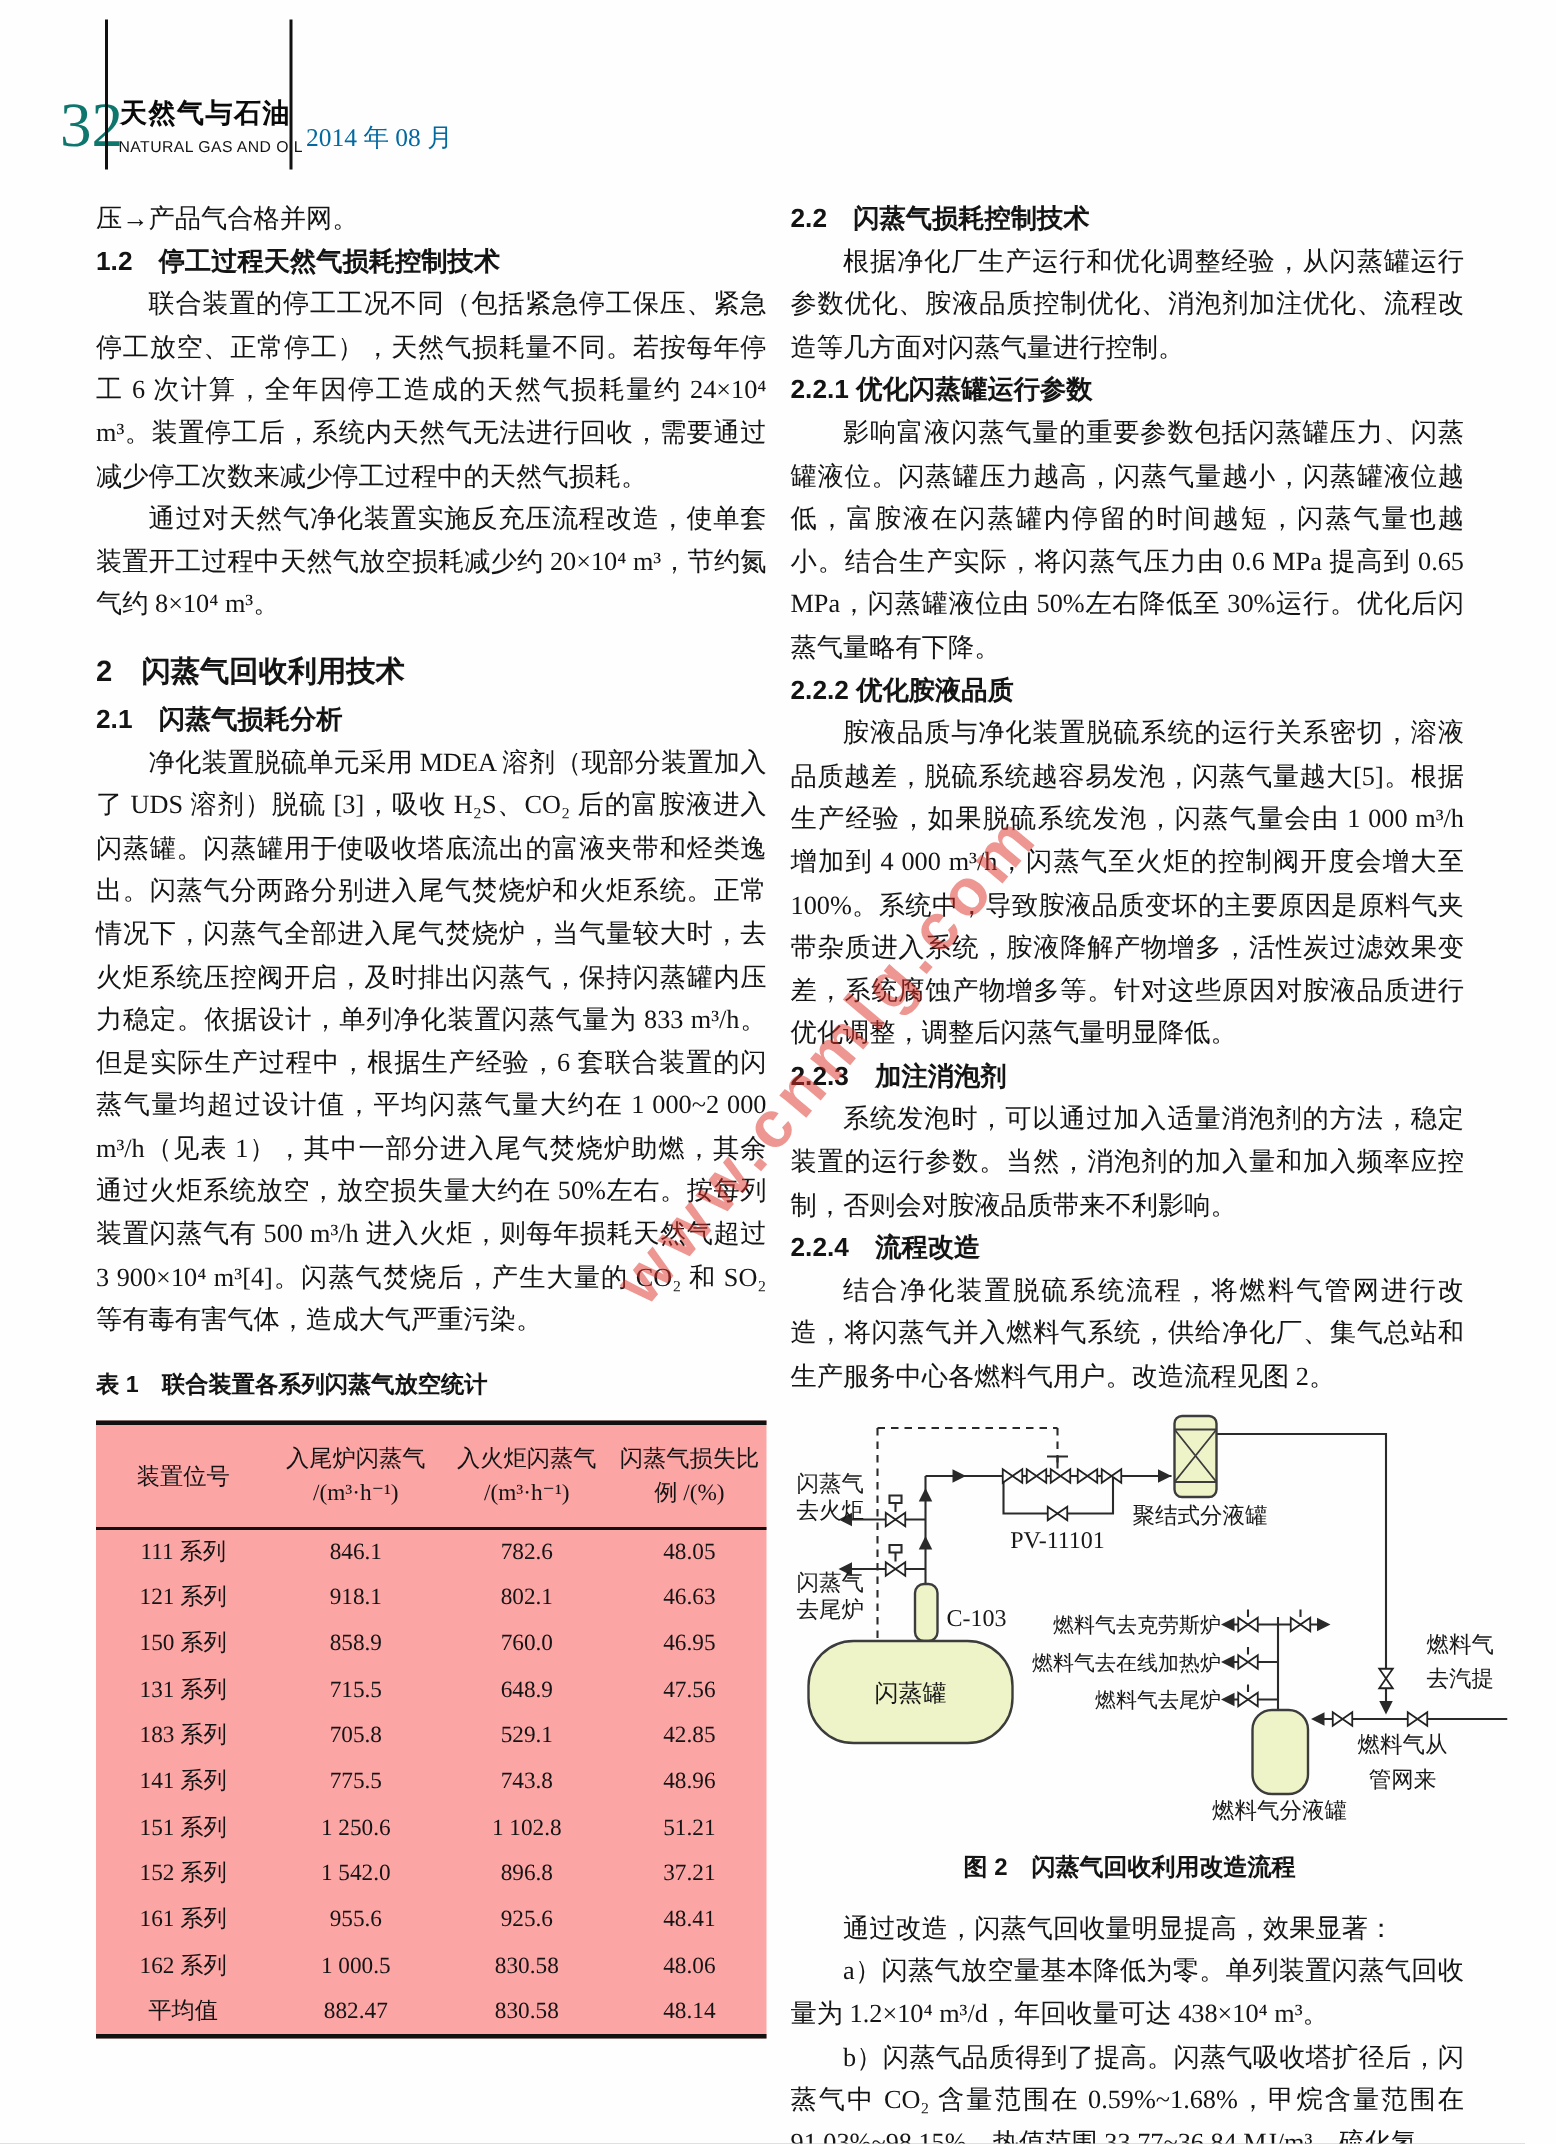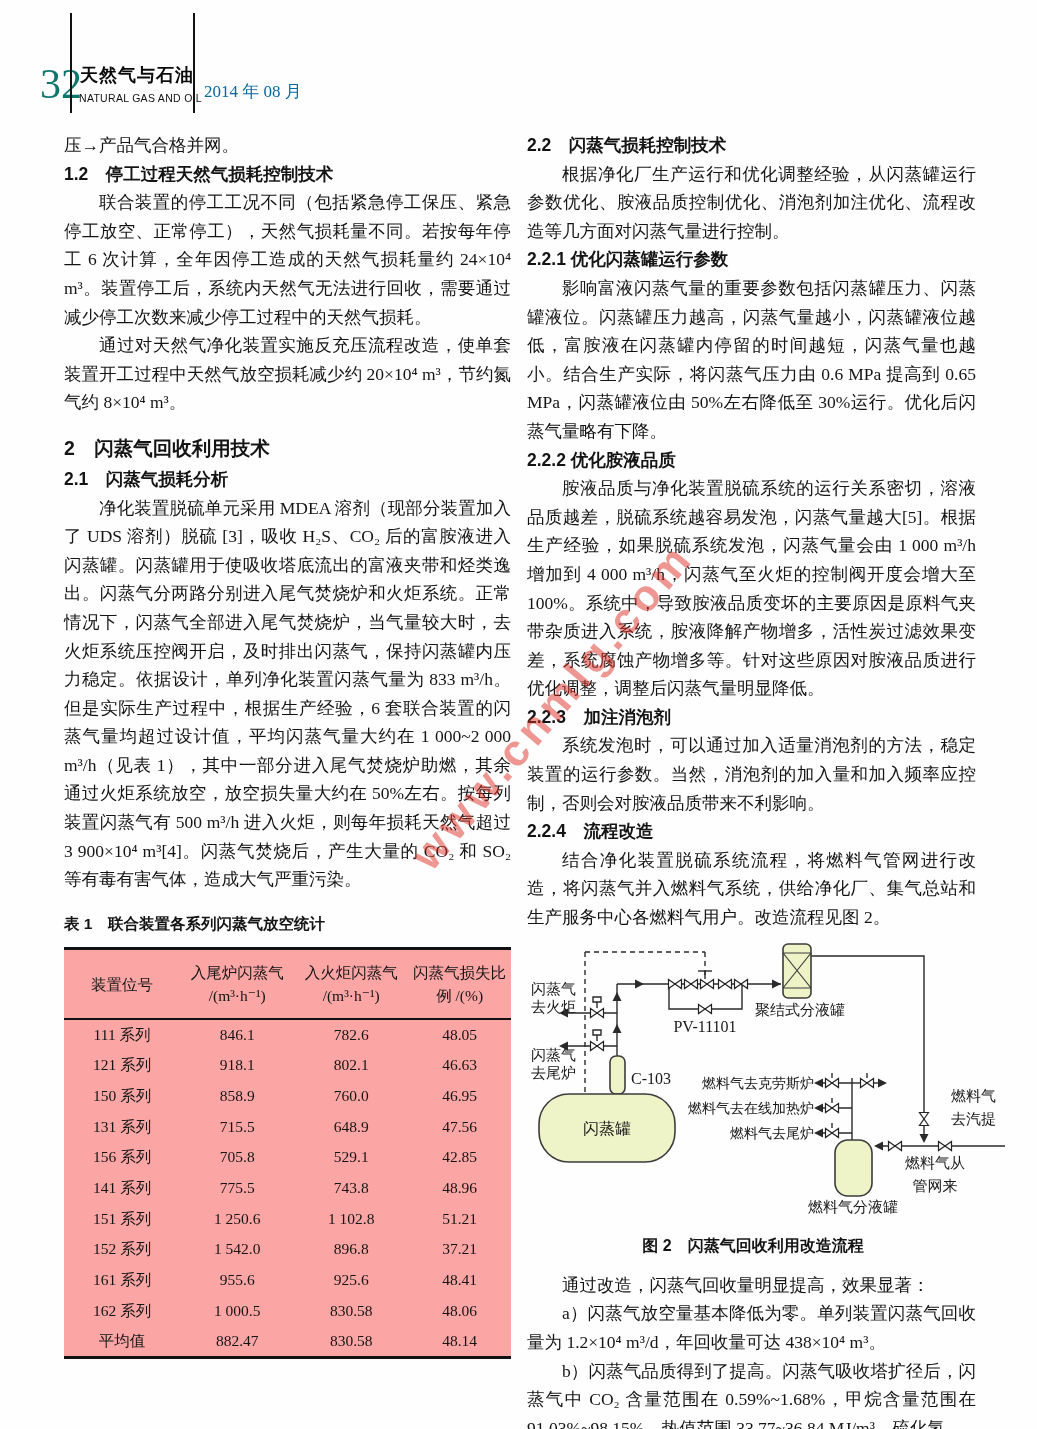--- a/index.html
+++ b/index.html
@@ -105,21 +105,21 @@
           </tr>
 
           <tr>
             <td>131 系列</td>
             <td>715.5</td>
             <td>648.9</td>
             <td>47.56</td>
           </tr>
 
           <tr>
-            <td>156 系列</td>
+            <td>183 系列</td>
             <td>705.8</td>
             <td>529.1</td>
             <td>42.85</td>
           </tr>
 
           <tr>
             <td>141 系列</td>
             <td>775.5</td>
             <td>743.8</td>
             <td>48.96</td>

